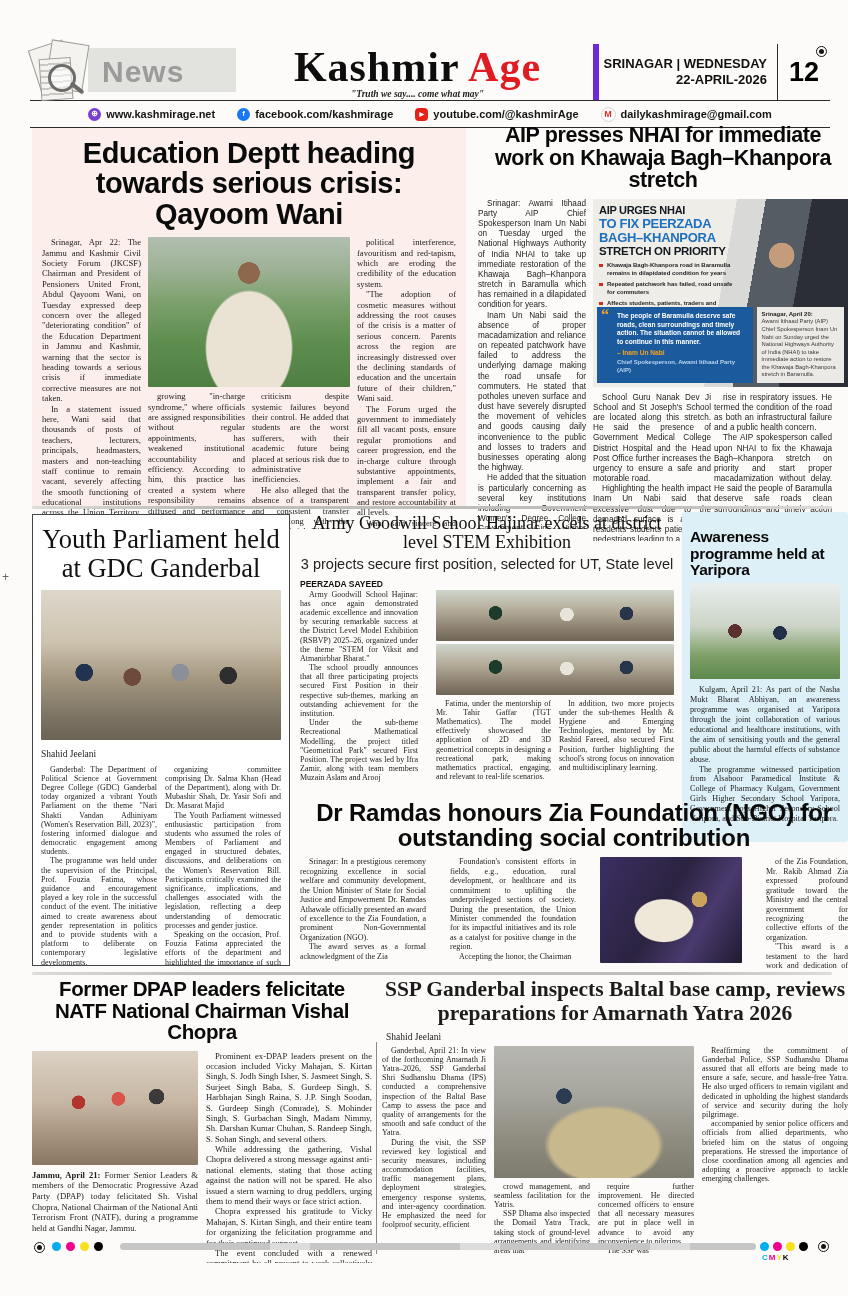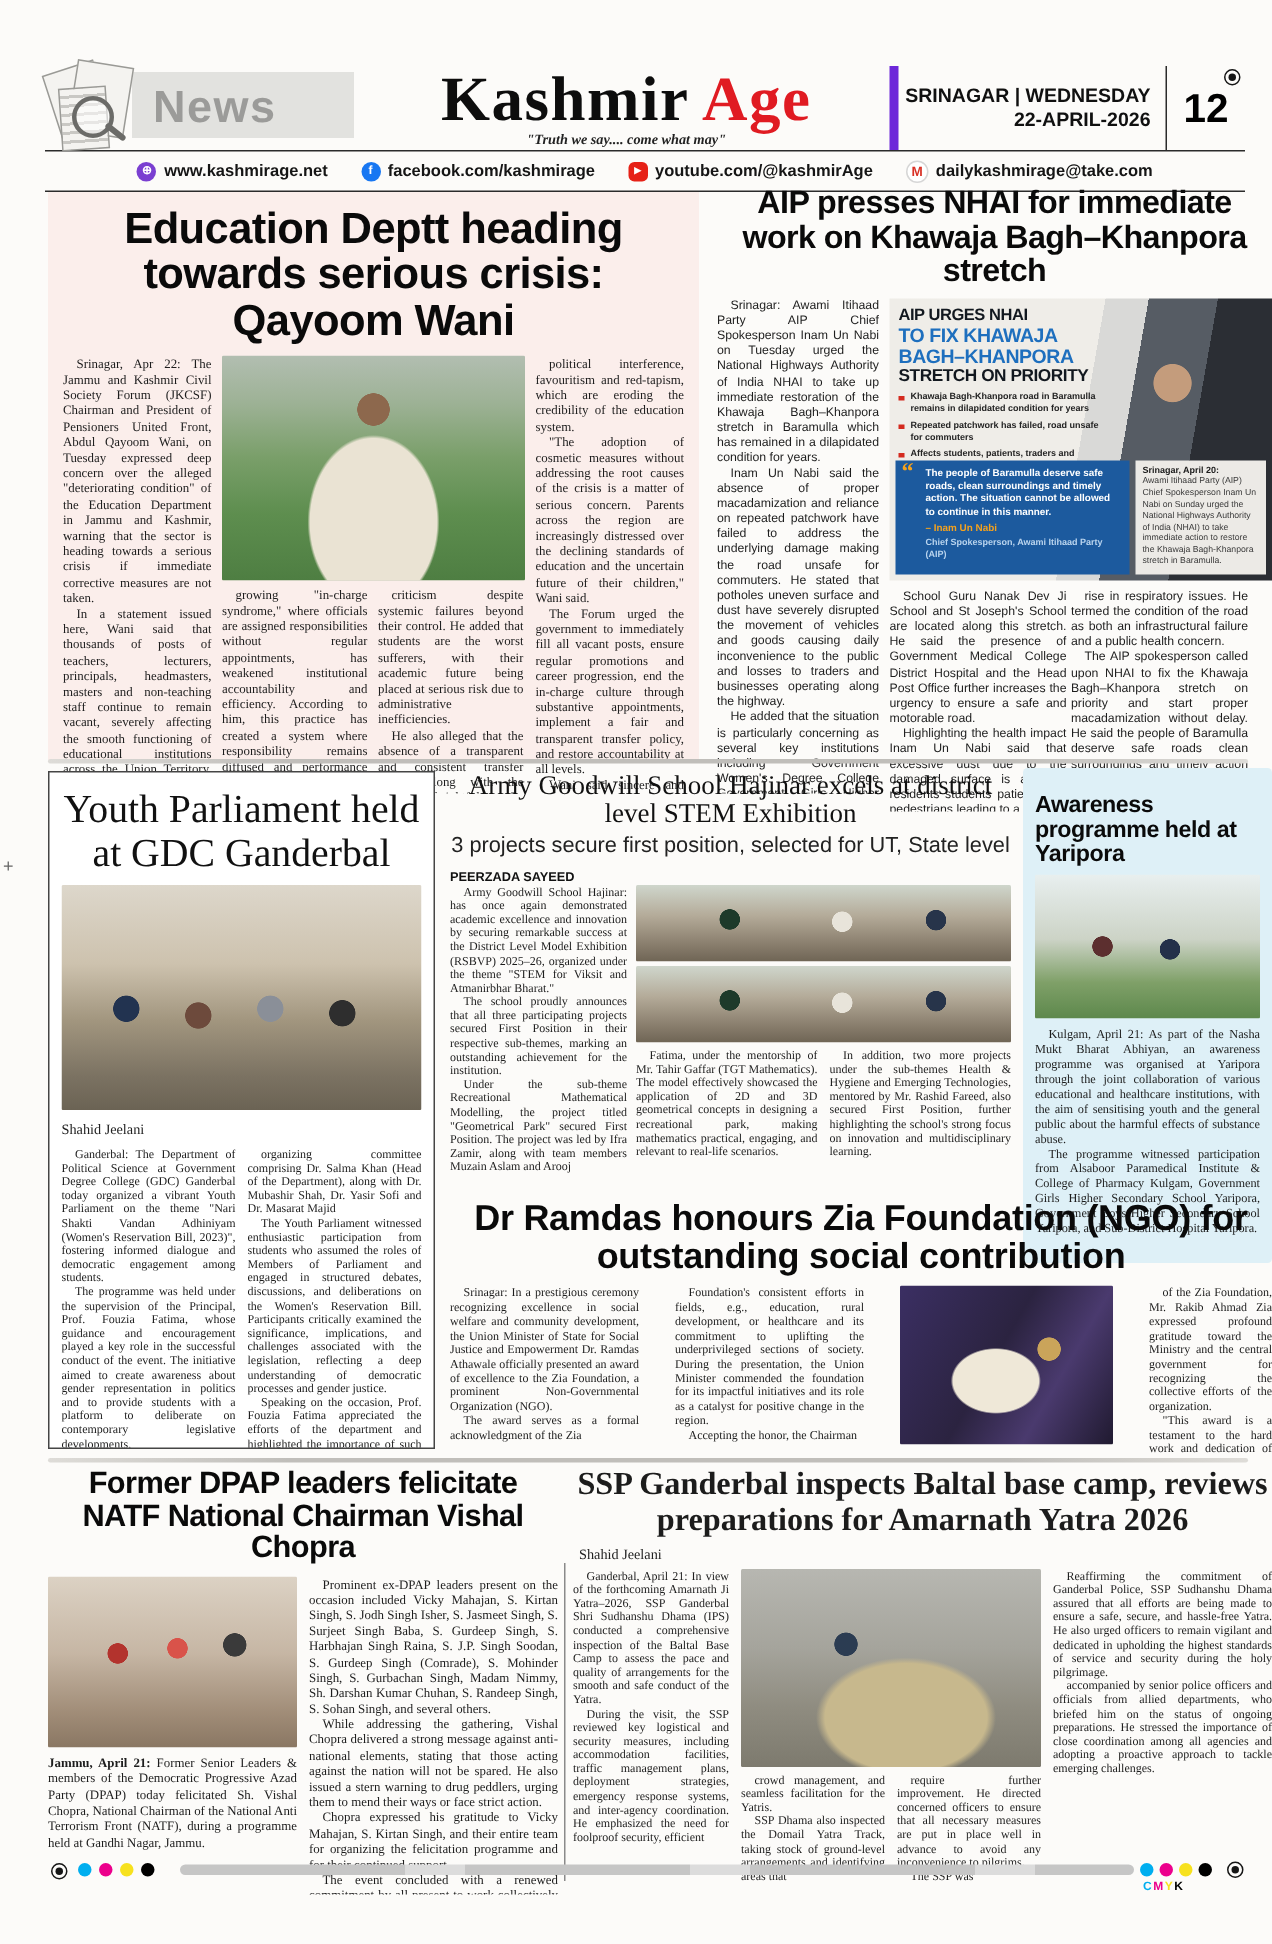--- a/index.html
+++ b/index.html
@@ -123,21 +123,21 @@
   .sec-youth{position:absolute;left:32px;top:514px;width:258px;height:452px;border:1px solid #454545;background:#fff;padding:6px 8px;box-sizing:border-box;}
   .youth-title{font-size:26.5px;margin:4px 0 8px;}
   .youth-photo{height:150px;}
   .youth-byline{margin:8px 0 4px;}
   .youth-cols{display:flex;gap:8px;height:200px;}
   .youth-cols .col{width:117px;}
   
   .sec-stem{position:absolute;left:300px;top:514px;width:374px;height:284px;}
   .stem-title{font-size:18px;margin:0 12px 3px;}
   .stem-sub{font:400 14.5px/1.15 "Liberation Sans",sans-serif;color:#222;text-align:center;margin-bottom:6px;}
-  .stem-body{display:flex;gap:6px;}
+  .stem-body{display:flex;gap:18px;}
   .stem-col1{width:118px;height:200px;}
   .stem-right{flex:1;display:flex;flex-direction:column;}
   .stem-photos{display:flex;flex-direction:column;gap:3px;}
   .stem-photos .photo{height:51px;}
   .stem-botcols{display:flex;gap:8px;margin-top:4px;height:86px;}
   .stem-botcols .col{flex:1;}
   
   .sec-awareness{position:absolute;left:682px;top:512px;width:166px;height:330px;background:#def0f7;border-radius:3px;padding:7px 8px;box-sizing:border-box;}
   .aw-title{font-size:15.5px;text-align:left;letter-spacing:-0.3px;margin-bottom:5px;}
   .aw-photo{height:96px;margin-bottom:6px;}
@@ -222,21 +222,21 @@
       <span class="contact">
           <i class="cicon c-fb">f</i>
           <span>facebook.com/kashmirage</span>
         </span>
       <span class="contact">
           <i class="cicon c-yt">▶</i>
           <span>youtube.com/@kashmirAge</span>
         </span>
       <span class="contact">
           <i class="cicon c-gm">M</i>
-          <span>dailykashmirage@take.com</span>
+          <span>dailykashmirage@gmail.com</span>
         </span>
     </div>
   </header>
 
   <section class="sec-education">
     <h1 class="hl edu-title">Education Deptt heading towards serious crisis: Qayoom Wani</h1>
     <div class="edu-body">
       <div class="col edu-col body">
           <p>Srinagar, Apr 22: The Jammu and Kashmir Civil Society Forum (JKCSF) Chairman and President of Pensioners United Front, Abdul Qayoom Wani, on Tuesday expressed deep concern over the alleged "deteriorating condition" of the Education Department in Jammu and Kashmir, warning that the sector is heading towards a serious crisis if immediate corrective measures are not taken.</p>
           <p>In a statement issued here, Wani said that thousands of posts of teachers, lecturers, principals, headmasters, masters and non-teaching staff continue to remain vacant, severely affecting the smooth functioning of educational institutions across the Union Territory. He said the prolonged stagnation has blocked promotional avenues, causing widespread frustration among employees.</p>
@@ -267,21 +267,21 @@
     <h1 class="hl aip-title">AIP presses NHAI for immediate work on Khawaja Bagh–Khanpora stretch</h1>
     <div class="aip-body">
       <div class="col aip-col1 body body-sans">
           <p>Srinagar: Awami Itihaad Party AIP Chief Spokesperson Inam Un Nabi on Tuesday urged the National Highways Authority of India NHAI to take up immediate restoration of the Khawaja Bagh–Khanpora stretch in Baramulla which has remained in a dilapidated condition for years.</p>
           <p>Inam Un Nabi said the absence of proper macadamization and reliance on repeated patchwork have failed to address the underlying damage making the road unsafe for commuters. He stated that potholes uneven surface and dust have severely disrupted the movement of vehicles and goods causing daily inconvenience to the public and losses to traders and businesses operating along the highway.</p>
           <p>He added that the situation is particularly concerning as several key institutions including Government Women's Degree College Government Girls Higher Secondary School Baramulla Public</p>
         </div>
       <div class="aip-right">
         <div class="graphic">
           <div class="gt gt1">AIP URGES NHAI</div>
-          <div class="gt gt2">TO FIX KHAWAJA</div>
+          <div class="gt gt2">TO FIX PEERZADA</div>
           <div class="gt gt3">BAGH–KHANPORA</div>
           <div class="gt gt4">STRETCH ON PRIORITY</div>
           <div class="gbullets">
               <p>Khawaja Bagh-Khanpora road in Baramulla remains in dilapidated condition for years</p>
               <p>Repeated patchwork has failed, road unsafe for commuters</p>
               <p>Affects students, patients, traders and general public</p>
               <p>Excessive dust causing rise in respiratory ailments</p>
               <p>AIP calls for immediate macadamization and permanent restoration</p>
             </div>
           <div class="grow-bottom">

